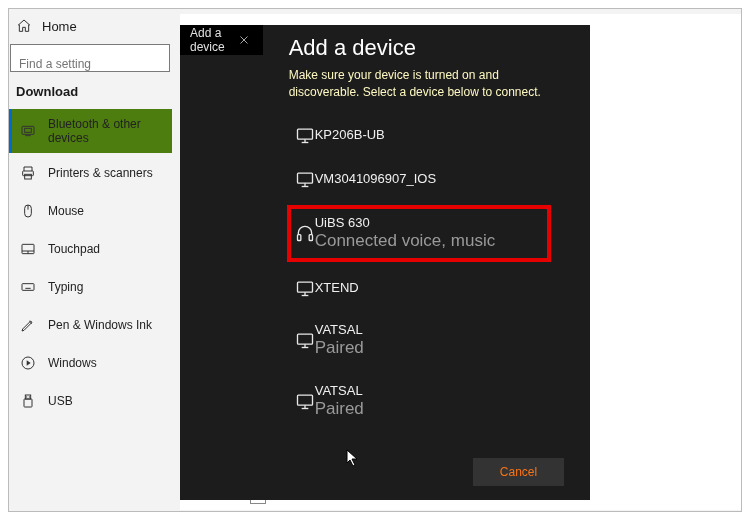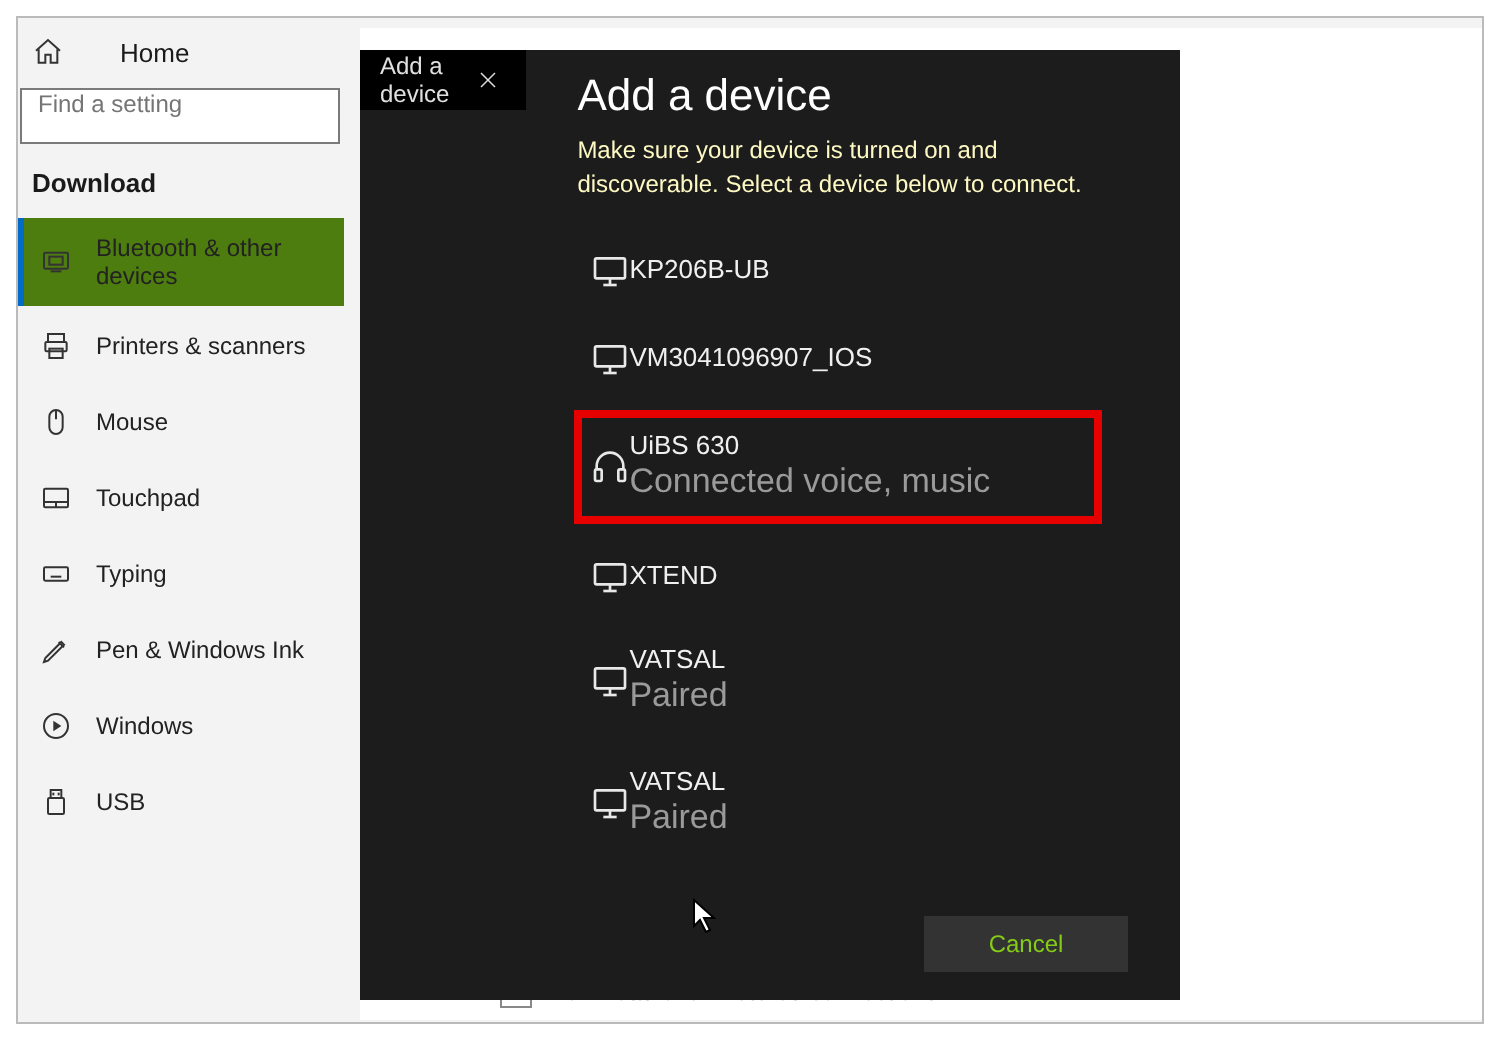--- a/index.html
+++ b/index.html
@@ -11,33 +11,33 @@
     position: absolute;
     top: 14px;
     bottom: 10px;
     left: 8px;
     width: 164px;
     background: #f3f3f3;
   }
   .home-row {
     display: flex;
     align-items: center;
-    gap: 28px;
+    gap: 10px;
     padding: 4px 6px 10px 8px;
     font-size: 13px;
     color: #1a1a1a;
     cursor: pointer;
   }
   .search-box {
     margin: 0 2px 12px 2px;
     height: 28px;
     border: 1px solid #7a7a7a;
     background: #ffffff;
     display: flex;
-    align-items: flex-start;
+    align-items: flex-end;
     padding: 0 8px;
   }
   .search-box input {
     border: 0;
     outline: 0;
     background: transparent;
     font-size: 12px;
     color: #666;
     width: 100%;
   }
@@ -161,24 +161,24 @@
   .dev-text { display: flex; flex-direction: column; }
   .dev-name { font-size: 13px; color: #f0f0f0; line-height: 1.2; }
   .dev-status { font-size: 17px; color: #9a9a9a; line-height: 1.2; margin-top: 1px; }
 
   .dialog-footer {
     display: flex;
     justify-content: flex-end;
     padding-top: 8px;
   }
   .cancel-btn {
-    width: 102px;
+    width: 91px;
     height: 28px;
     background: #333333;
-    color: #84cc16;
+    color: #f97316;
     border: 0;
     font-size: 12px;
     cursor: pointer;
   }
 
   
   .cursor-arrow {
     position: absolute;
     left: 346px;
     top: 449px;

